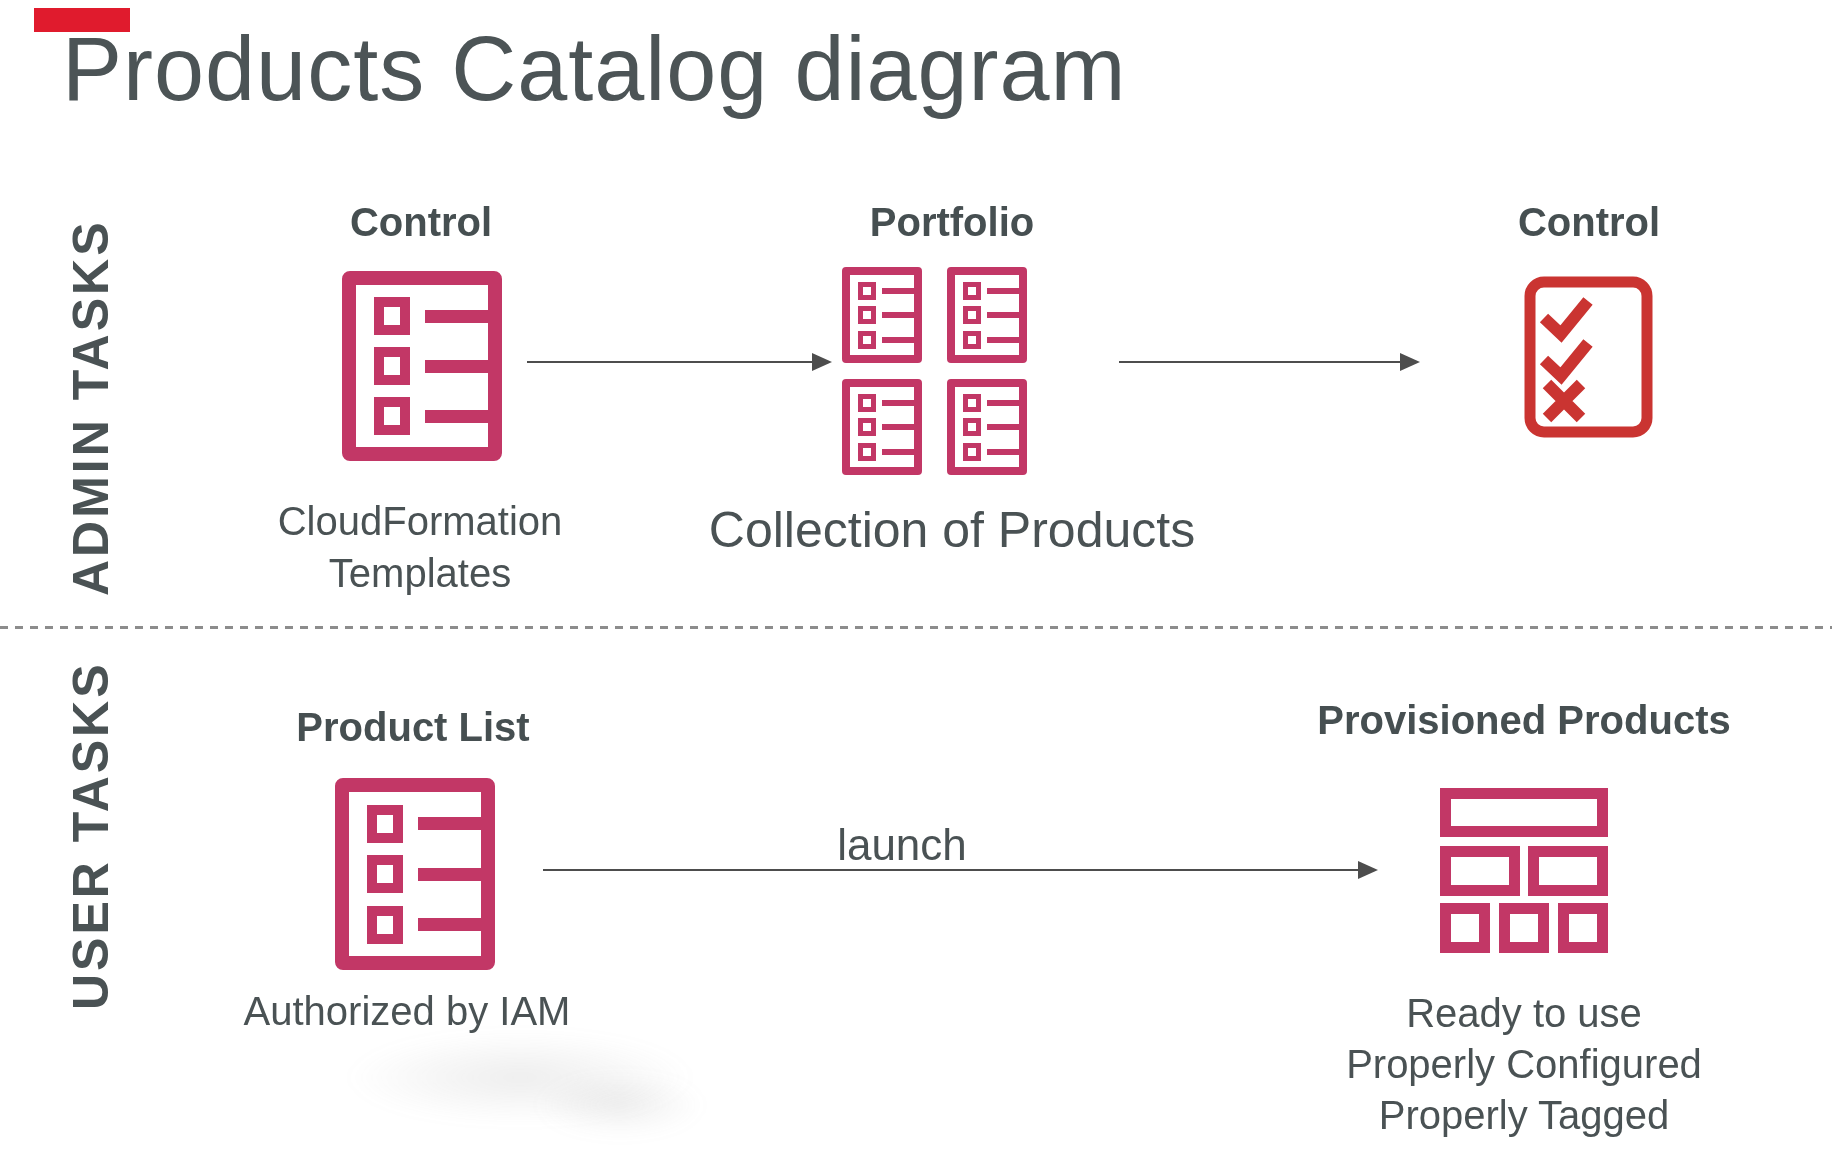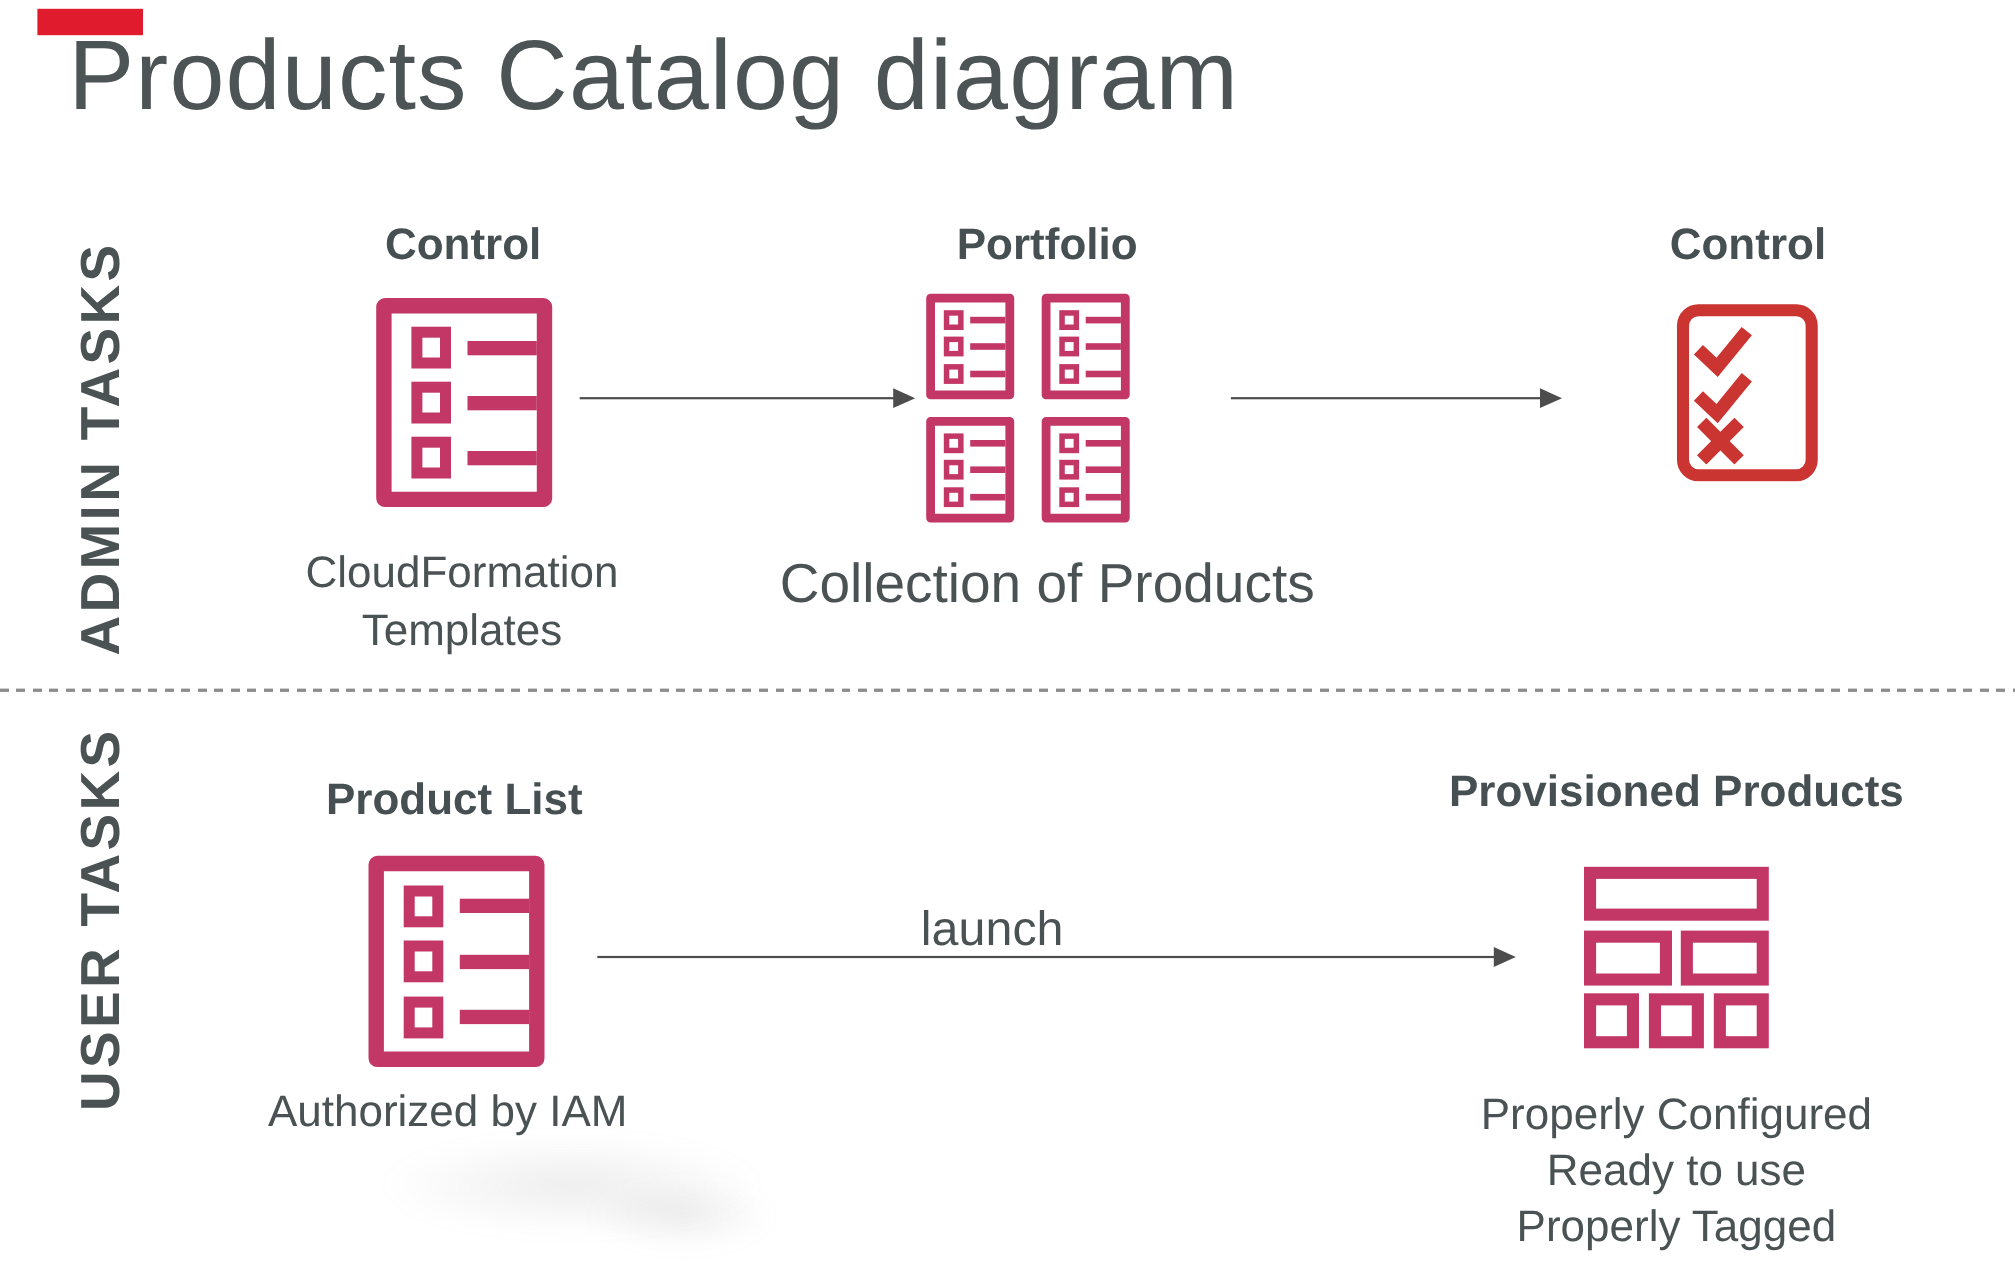--- a/index.html
+++ b/index.html
@@ -221,21 +221,21 @@
       <div class="p-cell"></div>
       <div class="p-cell"></div>
     </div>
     <div class="p-row p-r3">
       <div class="p-cell"></div>
       <div class="p-cell"></div>
       <div class="p-cell"></div>
     </div>
   </div>
   <div class="caption" style="left:1324px;top:988px;width:400px;line-height:1.28;">
+    <div>Ready to use</div>
     <div>Properly Configured</div>
-    <div>Ready to use</div>
     <div>Properly Tagged</div>
   </div>
 
   <div class="smudge s1"></div>
   <div class="smudge s2"></div>
 
 </div>
 
 </body></html>

